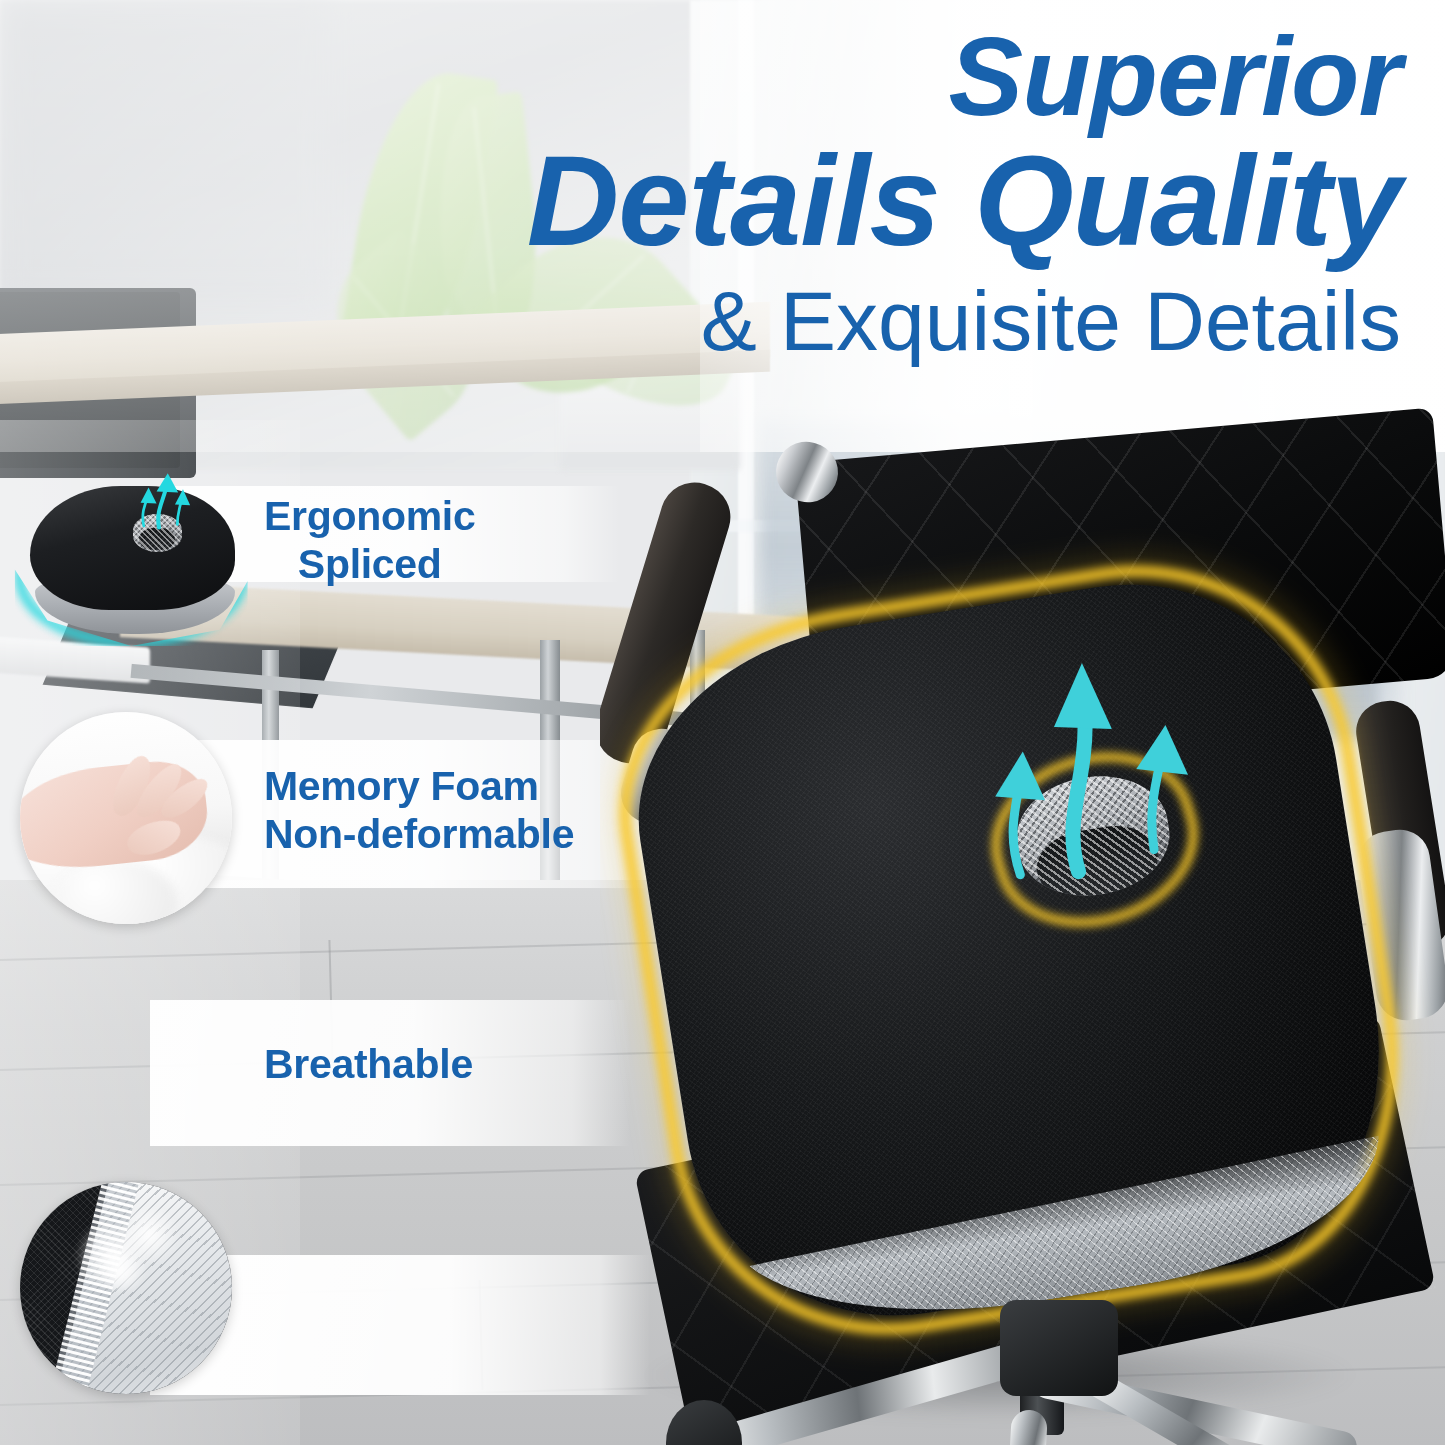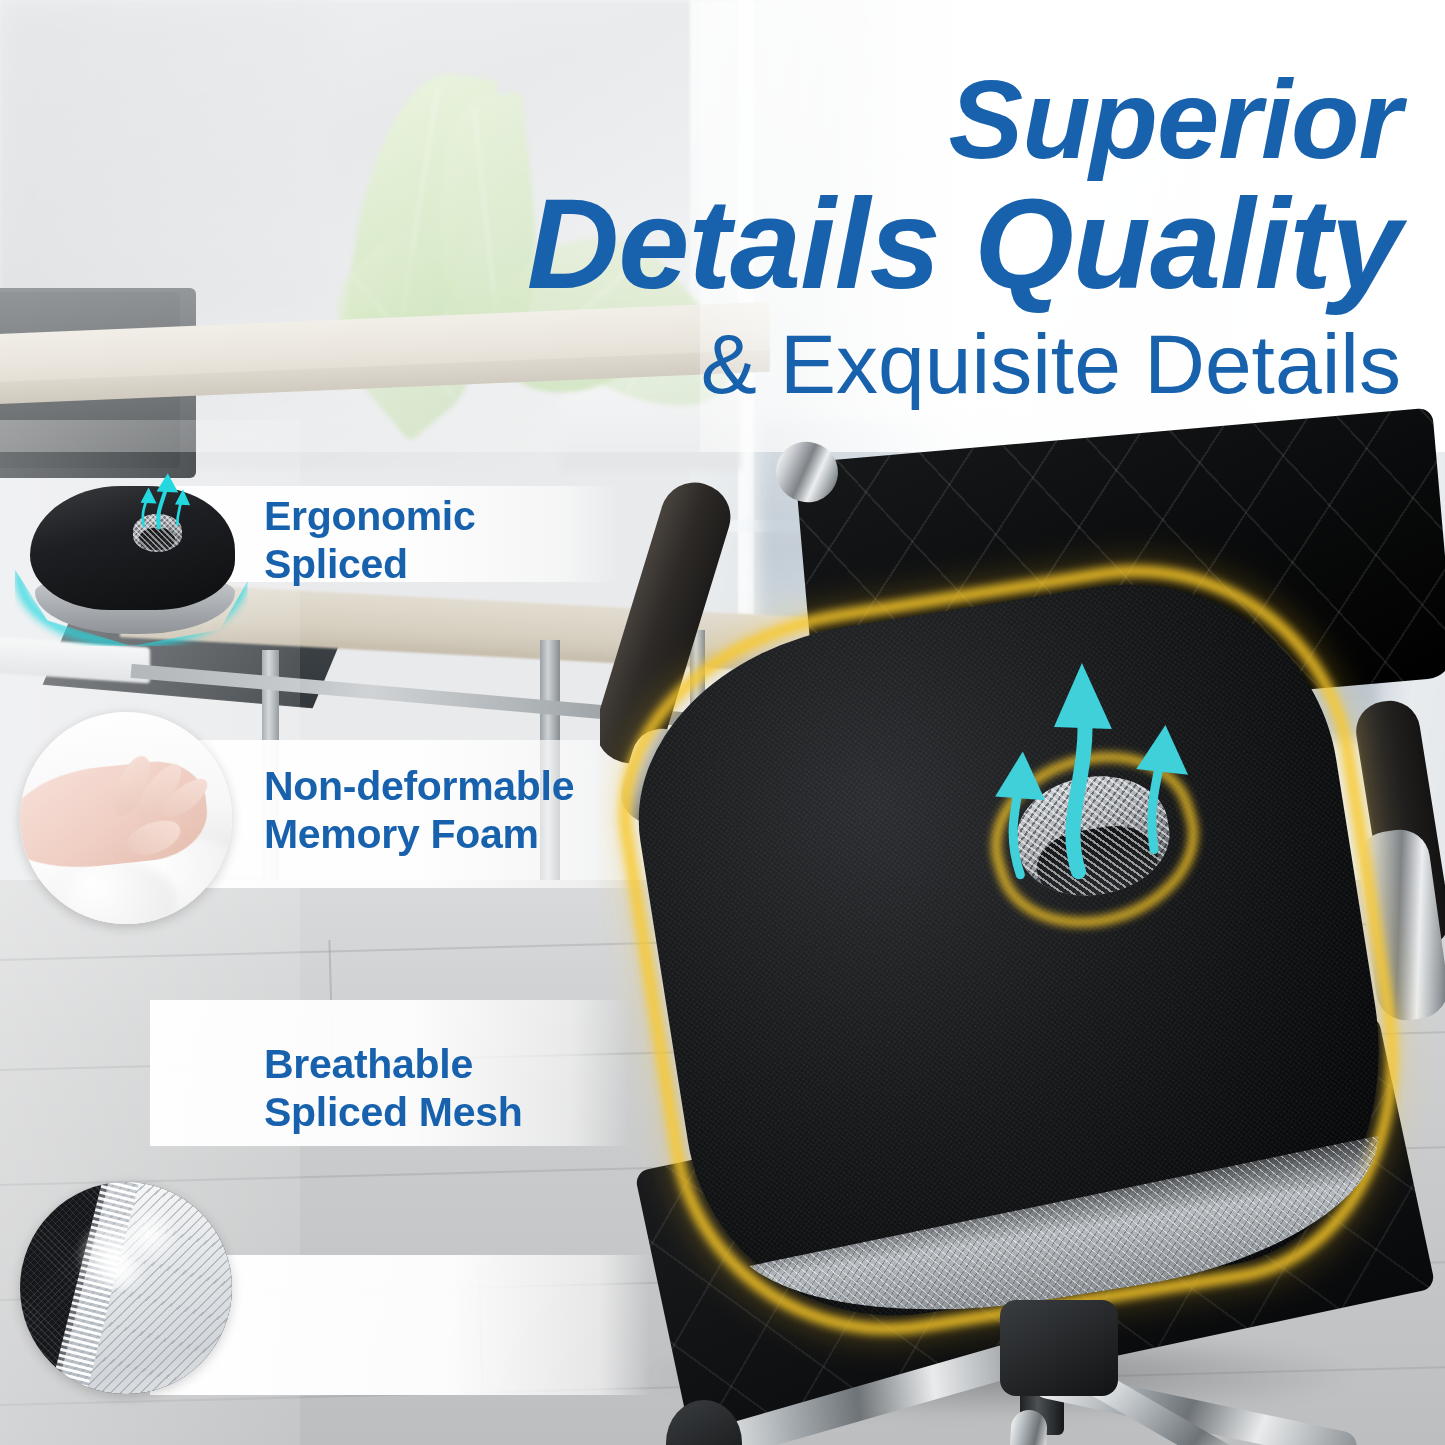--- a/index.html
+++ b/index.html
@@ -67,21 +67,21 @@
   .wash-top{position:absolute;left:0;top:0;width:1445px;height:452px;
     background:linear-gradient(180deg,rgba(255,255,255,.62) 0%,rgba(255,255,255,.52) 55%,rgba(255,255,255,.30) 100%);}
   .wash-topright{position:absolute;left:700px;top:0;width:745px;height:452px;
     background:linear-gradient(90deg,rgba(255,255,255,.35) 0%,rgba(255,255,255,.93) 35%,rgba(255,255,255,.99) 100%);}
   .wash-left{position:absolute;left:0;top:420px;width:300px;height:1025px;
     background:linear-gradient(90deg,rgba(255,255,255,.34) 0%,rgba(255,255,255,.12) 100%);}
 
   
   .headline{position:absolute;right:44px;top:22px;width:1060px;text-align:right;z-index:30;}
   .hl1,.hl2{font-weight:bold;font-style:italic;color:#1862ad;line-height:.98;
-    letter-spacing:-1px;white-space:nowrap;margin-top:43px;}
+    letter-spacing:-1px;white-space:nowrap;}
   .hl1{font-size:112px;}
   .hl2{font-size:128px;margin-top:6px;}
   .hl3{font-size:84px;font-weight:400;font-style:normal;color:#1862ad;
     line-height:1.05;margin-top:14px;letter-spacing:0px;white-space:nowrap;}
 
   
   .feature{position:absolute;z-index:28;display:flex;align-items:center;}
   .fbanner{position:absolute;left:150px;background:linear-gradient(90deg,
       rgba(255,255,255,.97) 0%,rgba(255,255,255,.93) 55%,rgba(255,255,255,.55) 88%,rgba(255,255,255,0) 100%);}
   .flabel{position:relative;color:#1862ad;font-weight:bold;font-size:41px;
@@ -359,58 +359,57 @@
           <path d="M15 70 C12 56, 15 46, 20 34"></path>
           </g>
         <polygon points="21,22 31,42 11,41" fill="#24d8e0"></polygon>
         <g fill="none" stroke="#24d8e0" stroke-width="3.4" stroke-linecap="round">
           <path d="M57 68 C57 54, 60 46, 63 36"></path>
           </g>
         <polygon points="64,24 73,44 54,43" fill="#24d8e0"></polygon>
       </svg>
     </div>
   </div>
-  <div class="feature" style="left:264px;top:492px;">
+  <div class="feature" style="left:264px;top:492px;text-align:center;">
     <div class="flabel">
       <div>Ergonomic</div>
       <div>Spliced</div>
     </div>
   </div>
 
   <div class="fbanner" style="top:740px;width:500px;height:148px;"></div>
   <div class="thumb thumb-circ" style="left:20px;top:712px;width:212px;height:212px;">
     <div class="foam-bg"></div>
     <div class="foam-blob" style="left:-12%;top:52%;width:70%;height:46%;"></div>
     <div class="foam-blob" style="left:36%;top:58%;width:76%;height:48%;"></div>
     <div class="foam-blob" style="left:14%;top:70%;width:60%;height:40%;"></div>
     <div class="hand"></div>
     <div class="finger" style="left:46%;top:20%;width:13%;height:30%;transform:rotate(24deg);"></div>
     <div class="finger" style="left:60%;top:22%;width:12%;height:30%;transform:rotate(38deg);"></div>
     <div class="finger" style="left:72%;top:28%;width:11%;height:26%;transform:rotate(52deg);"></div>
     <div class="finger" style="left:56%;top:46%;width:14%;height:26%;transform:rotate(70deg);"></div>
   </div>
   <div class="feature" style="left:264px;top:762px;">
     <div class="flabel">
+      <div>Memory Foam</div>
       <div>Non-deformable</div>
-      <div>Memory Foam</div>
     </div>
   </div>
 
   <div class="fbanner" style="top:1000px;width:480px;height:146px;"></div>
   <div class="thumb thumb-circ" style="left:20px;top:970px;width:212px;height:212px;">
     <div class="mesh-dark"></div>
     <div class="mesh-light"></div>
     <div class="mesh-edge"></div>
     <div class="steam" style="left:22%;top:20%;width:44%;height:30%;"></div>
     <div class="steam" style="left:44%;top:12%;width:34%;height:26%;"></div>
     <div class="steam" style="left:32%;top:32%;width:30%;height:20%;"></div>
   </div>
   <div class="feature" style="left:264px;top:1040px;">
     <div class="flabel">
       <div>Breathable</div>
-      <div>Spliced Mesh</div>
     </div>
   </div>
 
   <div class="fbanner" style="top:1255px;width:500px;height:140px;background:linear-gradient(90deg,rgba(255,255,255,.99) 0%,rgba(255,255,255,.95) 60%,rgba(255,255,255,.6) 90%,rgba(255,255,255,0) 100%);"></div>
 
 
 </div>
 
 </body></html>

